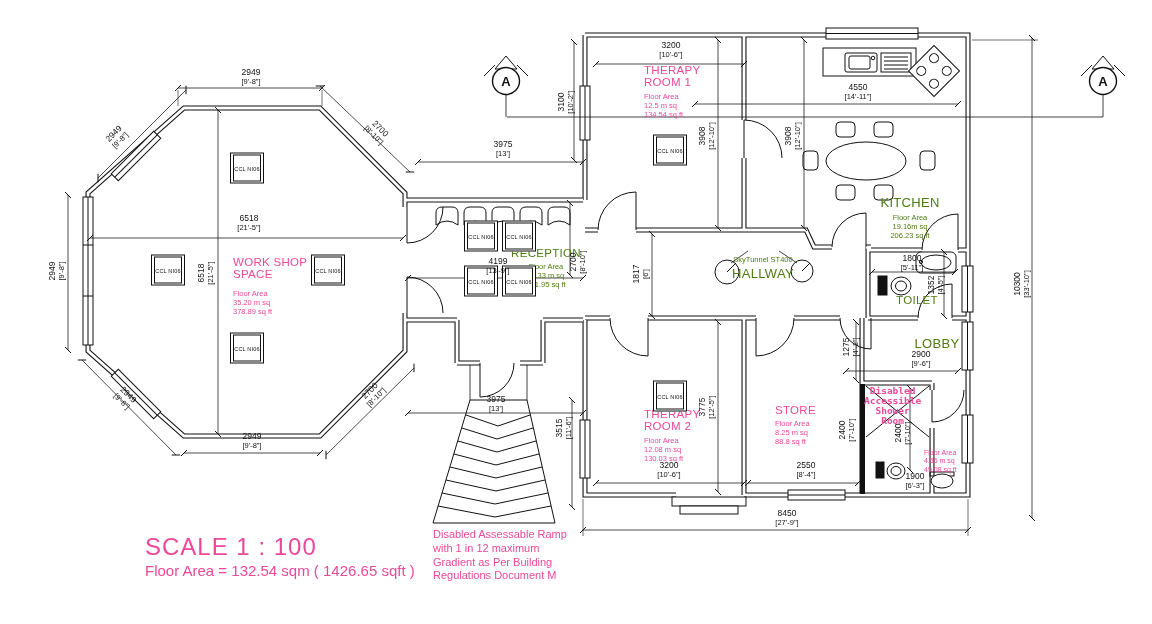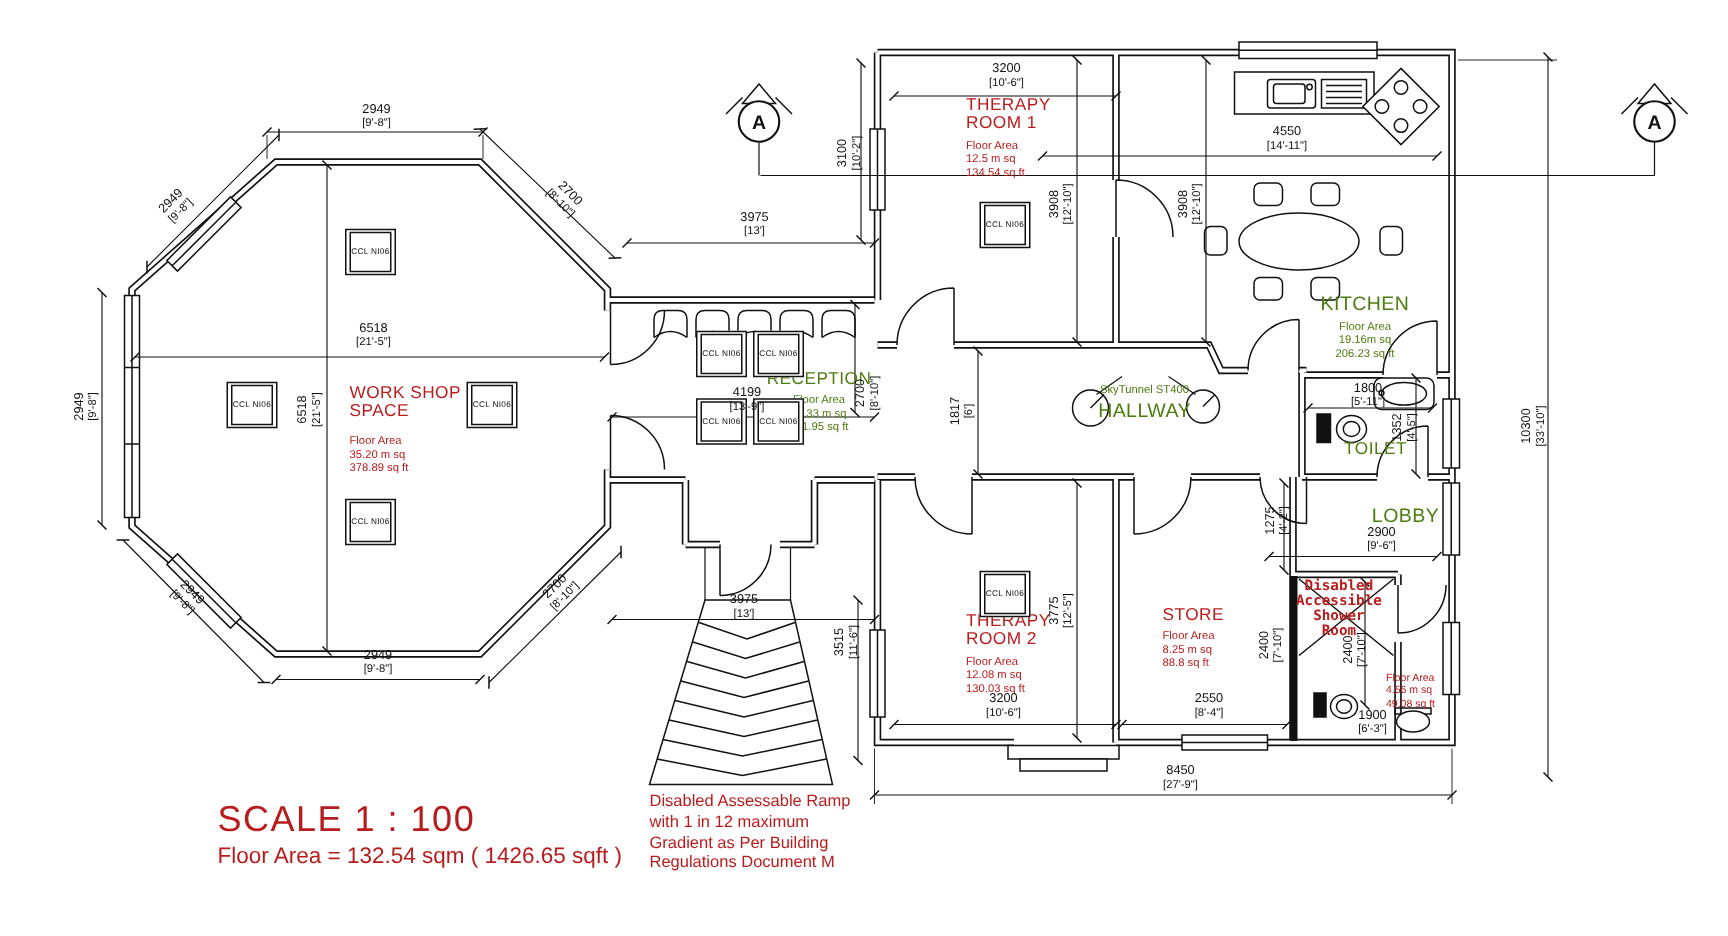--- a/index.html
+++ b/index.html
@@ -1,20 +1,20 @@
 <!DOCTYPE html>
 <html><head>
 <meta charset="utf-8">
 <style>
   html,body{margin:0;padding:0;background:#fff;}
   .sheet{position:relative;width:1152px;height:624px;background:#fff;overflow:hidden;
          font-family:"Liberation Sans",sans-serif;color:#111;}
   svg{position:absolute;left:0;top:0;}
   .lbl{position:absolute;transform:translate(-50%,-50%);text-align:center;line-height:1.08;color:#4d7c0f;}
-  .la{position:absolute;text-align:left;line-height:1.08;color:#b91c1c;}
+  .la{position:absolute;text-align:left;line-height:1.08;color:#ec4899;}
   .pre{white-space:pre-line;}
   .rname{font-size:11.5px;letter-spacing:.3px;}
   .rname.big{font-size:13px;}
   .rarea{font-size:7.5px;margin-top:3px;line-height:1.2;}
   .dim{position:absolute;transform:translate(-50%,-50%);text-align:center;line-height:1.12;
        color:#111;white-space:nowrap;}
   .dim .mm{font-size:8.5px;}
   .dim .ft{font-size:7.5px;}
   .dim.r90{transform:translate(-50%,-50%) rotate(-90deg);}
   .dim.r45{transform:translate(-50%,-50%) rotate(45deg);}

